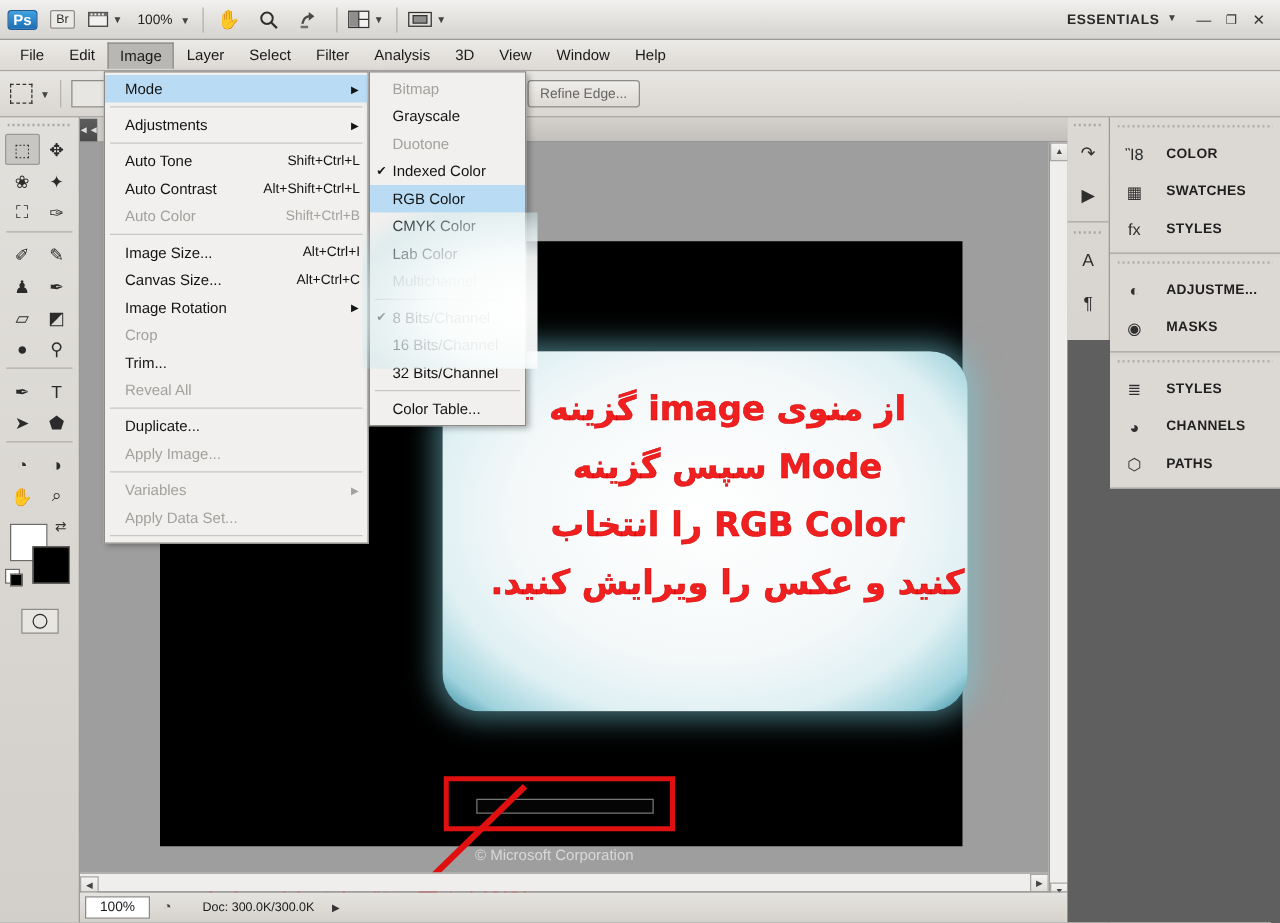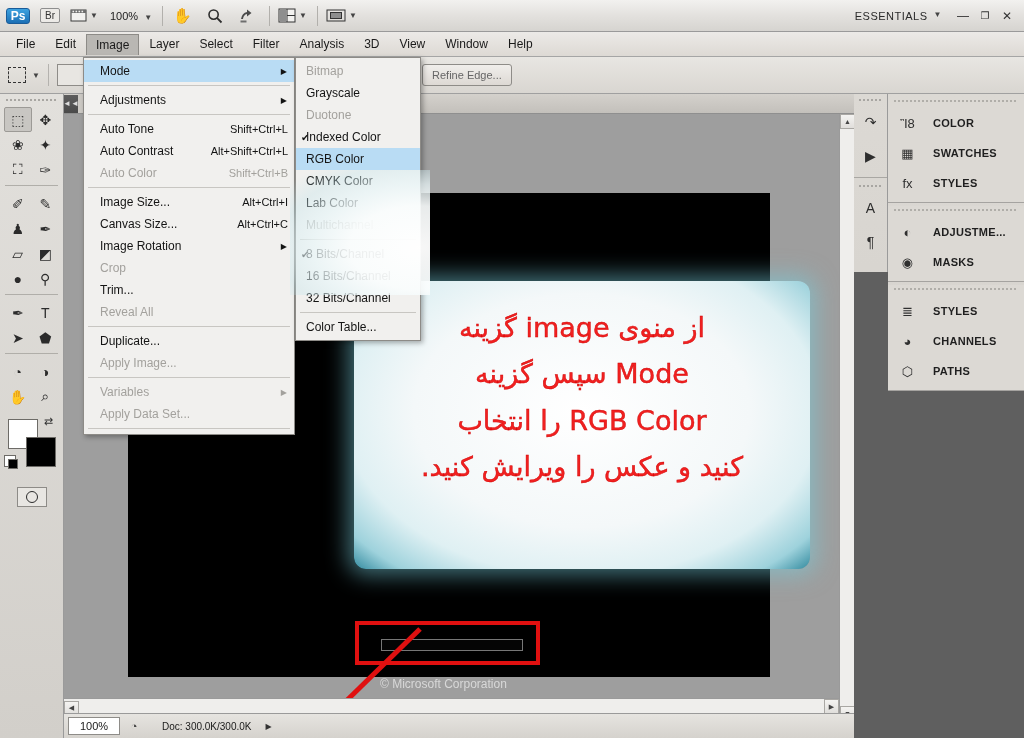--- a/index.html
+++ b/index.html
@@ -33,21 +33,21 @@
     color:#333;
   }
   .tb-box {
     border:1px solid #8e8e8e;background:#eceae7;
     border-radius:2px;padding:1px 4px;font-size:10px;
   }
   .tb-sep { width:1px;height:20px;background:#b2b0ac;margin-left:10px; }
   .tb-caret { font-size:8px; margin-left:3px; color:#444; }
   .tb-zoom { margin-left:12px; font-size:11px; color:#222; }
   #essentials {
-    margin-left:auto; font-size:11px; font-weight:normal;
+    margin-left:auto; font-size:11px; font-weight:bold;
     letter-spacing:.5px; color:#2a2a2a; display:flex; align-items:flex-start;
   }
   .wctl { width:22px;height:22px;display:flex;align-items:center;justify-content:center;
           color:#333;font-size:12px; }
 
   
   #menubar {
     position:absolute;left:0;top:32px;width:1024px;height:25px;
     background:linear-gradient(to bottom,#eceae7,#ddd9d4);
     border-bottom:1px solid #a5a5a5;
@@ -131,24 +131,25 @@
     position:absolute;left:0;top:20px;width:775px;height:607px;
     background:#9e9e9e;overflow:hidden;
   }
   #canvas {
     position:absolute;left:64px;top:79px;width:642px;height:484px;
     background:#000;
   }
 
   
   #overlaycard {
-    position:absolute;left:226px;top:88px;width:456px;height:288px;
-    border-radius:12px;
+    position:absolute;left:226px;top:88px;width:420px;height:288px;
+    border-radius:30px;
     background: radial-gradient(ellipse at 50% 45%, #ffffff 0%, #f4f8f9 52%, #dff0f3 74%, #9ed2dc 90%, #3f93a6 99%);
     box-shadow: 0 0 22px 6px rgba(120,205,220,.55);
+    font-weight: bold;
   }
   #overlaytext {
     position:absolute;left:0;top:0;width:456px;height:288px;
     padding:24px 16px 0 16px;
     direction:rtl;text-align:center;
     color:#f02020;font-size:27px;line-height:1.72;
     font-family:"DejaVu Sans",sans-serif;
     -webkit-text-stroke:0.4px #d00000;
   }
 
@@ -235,21 +236,21 @@
   .mrow .arw { position:absolute;right:7px;font-size:8px; }
   .mrow .chk { position:absolute;left:5px;font-size:10px; }
   .mdiv { height:1px;background:#c8c6c2;margin:3px 4px; }
 
   #modemenu {
     position:absolute;left:295px;top:57px;width:126px;
     background:#f1f0ee;border:1px solid #8d8b87;
     box-shadow:2px 2px 5px rgba(0,0,0,.32); z-index:61;
     padding:2px 0;
   }
-  #modemenu .mrow { padding-left:10px; }
+  #modemenu .mrow { padding-left:18px; }
 
   
   #glowmask {
     position:absolute;left:290px;top:170px;width:140px;height:125px;
     z-index:62;pointer-events:none;
     background: radial-gradient(ellipse at 92% 62%, rgba(255,255,255,.97) 0%, rgba(250,253,253,.93) 38%, rgba(233,246,248,.72) 58%, rgba(190,228,236,.32) 76%, rgba(255,255,255,0) 92%);
   }
 </style>
 </head>
 <body>

